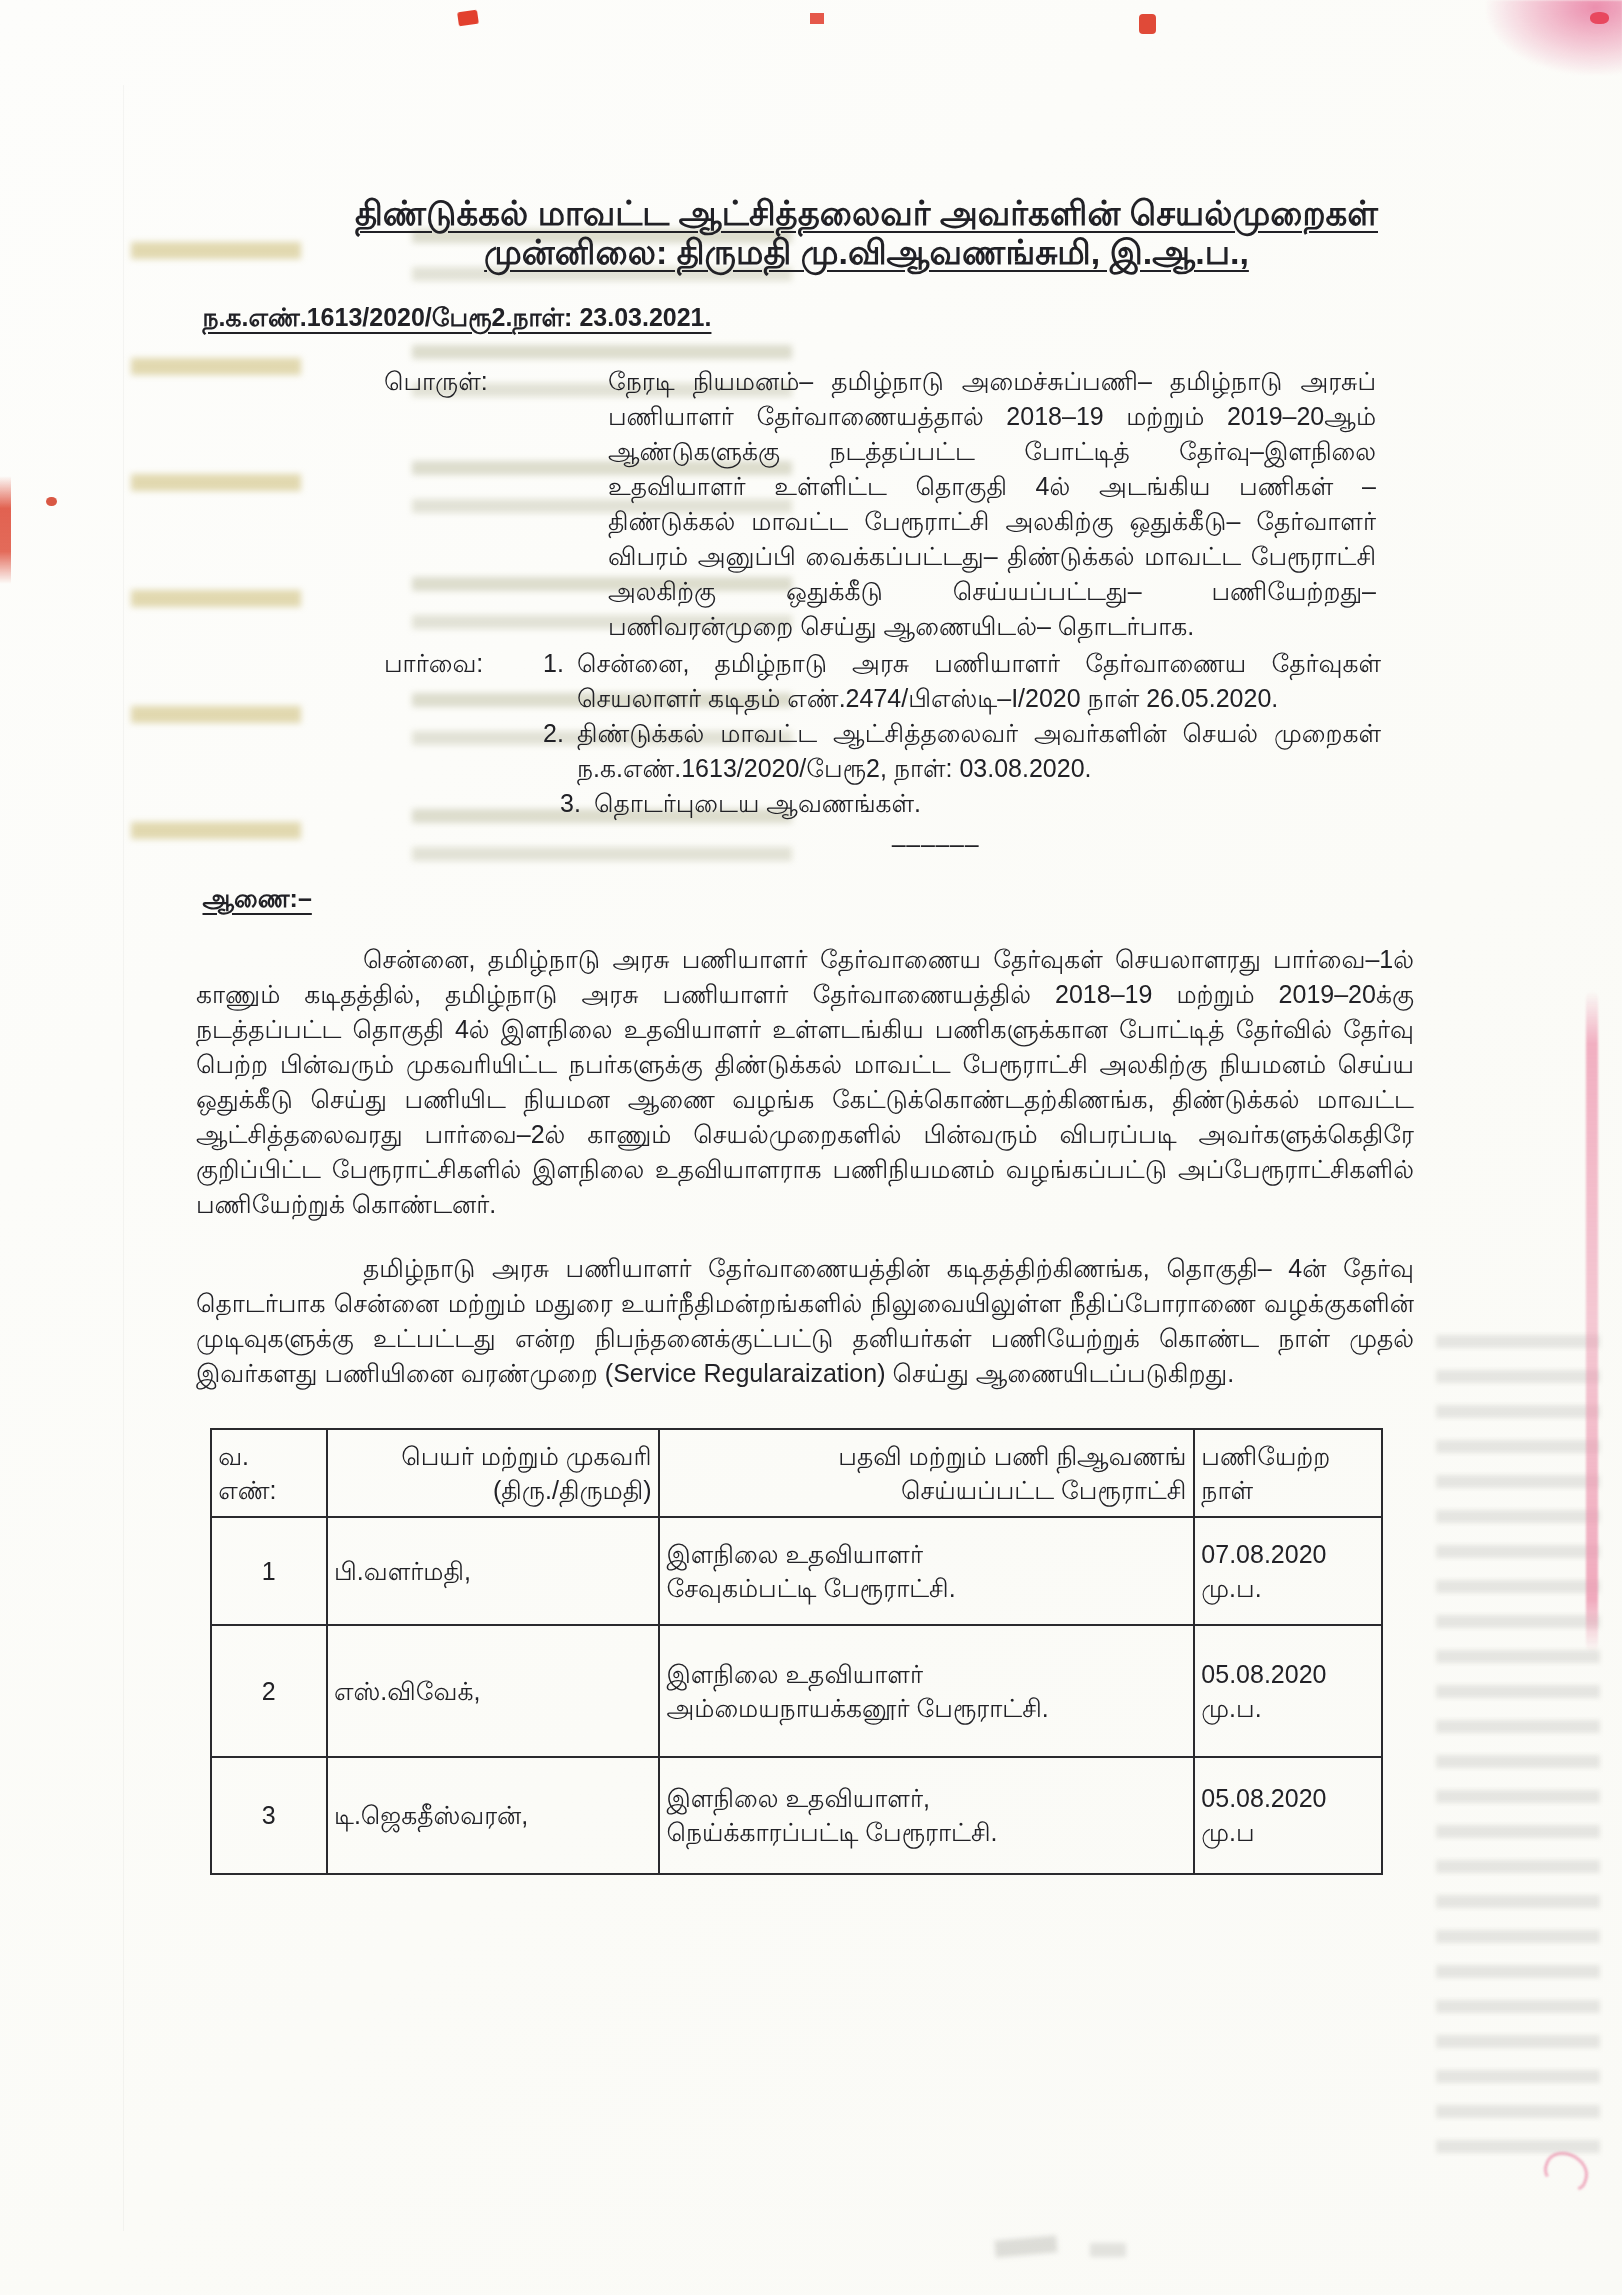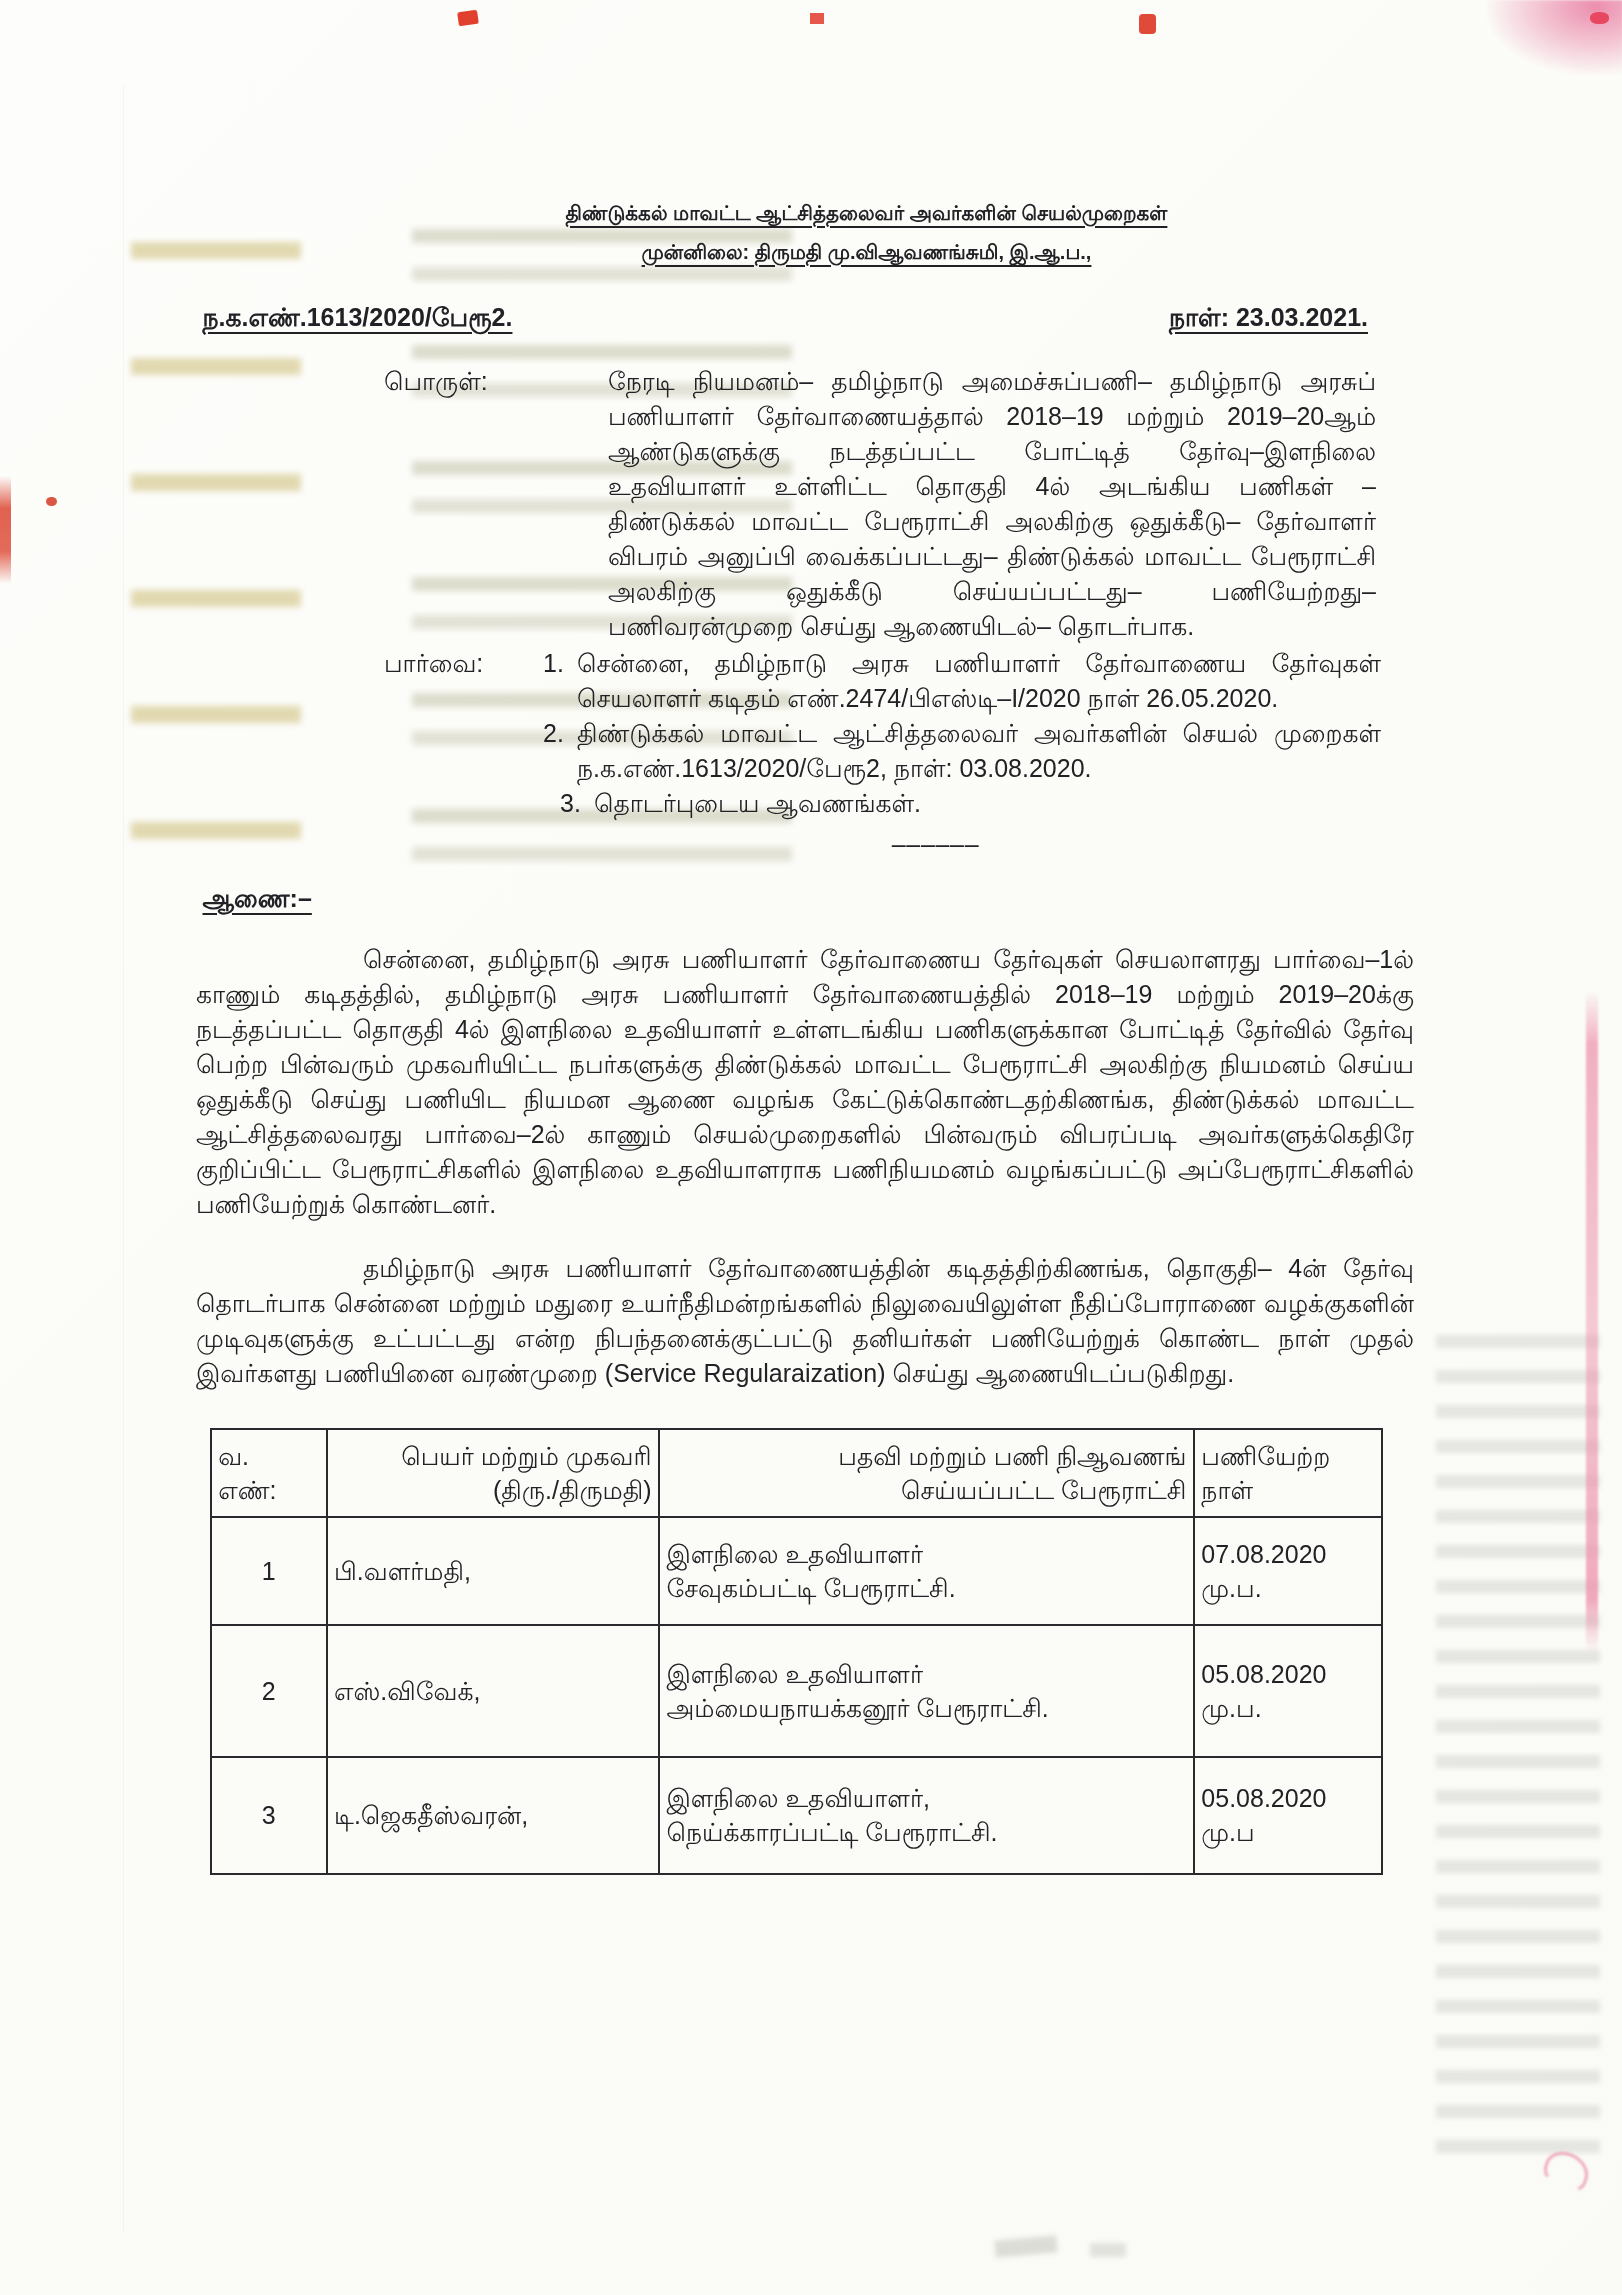--- a/index.html
+++ b/index.html
@@ -71,25 +71,25 @@
   }
   .smudge-bc { left: 995px; top: 2238px; width: 62px; height: 17px; background: rgba(130,130,125,0.25); transform: rotate(-5deg); filter: blur(2.6px); }
   .smudge-bc2 { left: 1090px; top: 2243px; width: 36px; height: 14.4px; background: rgba(130,130,125,0.2); filter: blur(2.6px); }
 
   
   .content {
     position: absolute; left: 196px; top: 196px; width: 1230px;
     font-size: 25px; line-height: 35px;
   }
   .u { text-decoration: underline; text-decoration-thickness: 2px; text-underline-offset: 5.9px; }
-  .doc-header { text-align: center; padding-left: 111px; font-weight: bold; font-size: 20px; }
+  .doc-header { text-align: center; padding-left: 111px; font-weight: bold; font-size: 34px; }
   .doc-header div { margin-bottom: 3.9px; }
 
   .ref-row {
-    display: flex; justify-content: space-between;
+    display: flex; justify-content: flex-start;
     margin-top: 30px; font-weight: bold;
     padding-left: 6.5px; padding-right: 58px;
   }
 
   .subject { display: flex; margin-top: 29px; }
   .subject .label { flex: none; width: 412px; padding-left: 188px; box-sizing: border-box; }
   .subject .stext { width: 768px; text-align: justify; }
 
   .refs { display: flex; margin-top: 2px; }
   .refs .label2 { flex: none; width: 347px; padding-left: 188px; box-sizing: border-box; }

